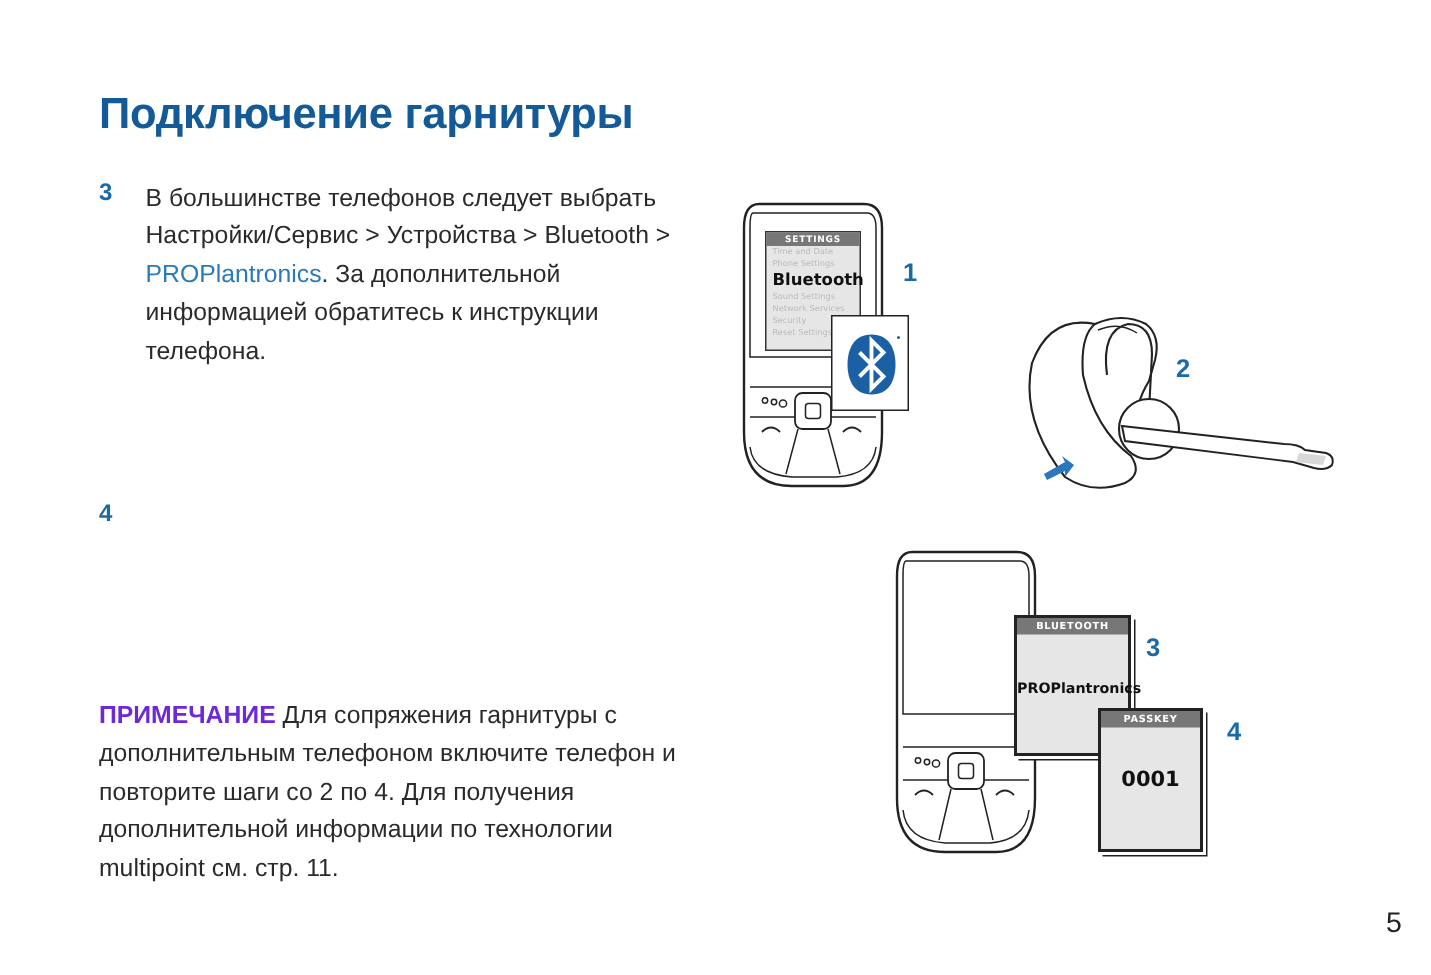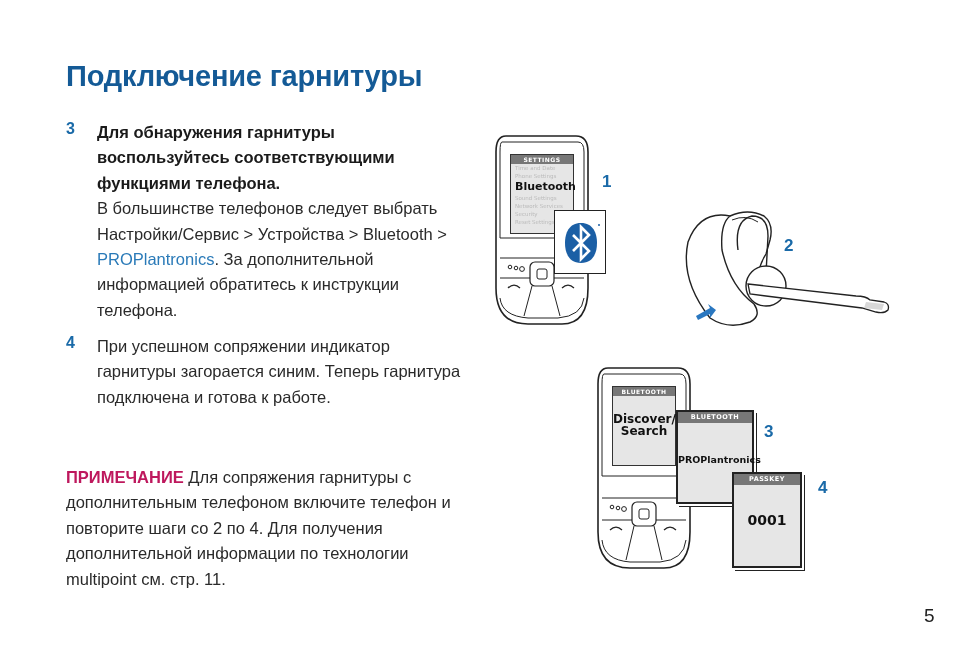--- a/index.html
+++ b/index.html
@@ -21,21 +21,21 @@
   .step-text { color: #2a2a2a; }
   .hl { color: #2a7ab8; }
 
   .step3 { top: 120px; }
   .step4 { top: 334px; }
 
   .note {
     position: absolute; left: 66px; top: 465px; width: 400px;
     font-size: 16.5px; line-height: 25.4px; color: #2a2a2a;
   }
-  .note-label { font-weight: bold; color: #be185d; }
+  .note-label { font-weight: bold; color: #6d28d9; }
 
   .page-number { position: absolute; left: 924px; top: 605px; font-size: 19px; color: #222; }
 
   
   .fig { position: absolute; }
   .callout { position: absolute; font-weight: 900; font-size: 17px; color: #1a6aa8; }
 
   .screen {
     position: absolute; background: #e6e6e6; border: 1px solid #333;
     font-family: "DejaVu Sans", sans-serif;
@@ -56,29 +56,27 @@
   .card-value { position: absolute; left: 0; right: 0; text-align: center; font-weight: bold; color: #111; }
 </style>
 </head>
 <body>
 
 <div class="page-title">Подключение гарнитуры</div>
 
 <div class="step step3">
   <div class="step-num">3</div>
   <div class="step-body">
-    <div class="step-head">Для обнаружения гарнитуры воспользуйтесь соответствующими функциями телефона.</div>
     <div class="step-text"><span>В большинстве телефонов следует выбрать Настройки/Сервис &gt; Устройства &gt; Bluetooth &gt; </span><span class="hl">PROPlantronics</span><span>. За дополнительной информацией обратитесь к инструкции телефона.</span></div>
   </div>
 </div>
 
 <div class="step step4">
   <div class="step-num">4</div>
   <div class="step-body">
-    <div class="step-text">При успешном сопряжении индикатор гарнитуры загорается синим. Теперь гарнитура подключена и готова к работе.</div>
   </div>
 </div>
 
 <div class="note"><span class="note-label">ПРИМЕЧАНИЕ</span><span> Для сопряжения гарнитуры с дополнительным телефоном включите телефон и повторите шаги со 2 по 4. Для получения дополнительной информации по технологии multipoint см. стр. 11.</span></div>
 
 <div class="fig" style="left:492px; top:128px; width:130px; height:200px;">
   <svg width="130" height="200" viewBox="0 0 130 200" style="position:absolute;left:0;top:0;">
     <path d="M14 8 Q4 8 4 24 L4 160 Q4 196 36 196 L70 196 Q96 196 96 160 L96 24 Q96 8 84 8 Z" fill="#fff" stroke="#222" stroke-width="1.6"></path>
     <path d="M10 14 Q8 14 8 24 L8 110 L92 110 L92 24 Q92 14 86 14 Z" fill="none" stroke="#222" stroke-width="1"></path>
     <line x1="8" y1="130" x2="92" y2="130" stroke="#222" stroke-width="1"></line>
@@ -138,24 +136,20 @@
     <rect x="45" y="145" width="10" height="10" rx="2" fill="#fff" stroke="#222" stroke-width="1"></rect>
     <circle cx="18" cy="143" r="1.8" fill="none" stroke="#222"></circle>
       <circle cx="24" cy="144" r="1.8" fill="none" stroke="#222"></circle>
       <circle cx="30" cy="145" r="2.4" fill="none" stroke="#222"></circle>
     <path d="M16 166 q6 -6 12 0" fill="none" stroke="#222" stroke-width="1.2"></path>
     <path d="M70 166 q6 -6 12 0" fill="none" stroke="#222" stroke-width="1.2"></path>
     <line x1="40" y1="162" x2="32" y2="196" stroke="#222" stroke-width="1"></line>
     <line x1="60" y1="162" x2="68" y2="196" stroke="#222" stroke-width="1"></line>
     <path d="M8 176 Q10 196 36 198 L66 198 Q90 196 92 176" fill="none" stroke="#222" stroke-width="1"></path>
   </svg>
-  <div class="screen" style="left:18px; top:22px; width:64px; height:80px;">
-    <div class="screen-header">BLUETOOTH</div>
-    <div style="position:absolute; left:0; right:0; top:26px; text-align:center; font-size:12px; font-weight:bold; line-height:12px; color:#111;">Discover/ Search</div>
-  </div>
   <div class="card" style="left:82px; top:46px; width:78px; height:94px;">
     <div class="screen-header">BLUETOOTH</div>
     <div class="card-value" style="top:42px; font-size:9.5px;">PROPlantronics</div>
   </div>
   <div class="callout" style="left:170px; top:58px;">3</div>
   <div class="card" style="left:138px; top:108px; width:70px; height:96px;">
     <div class="screen-header">PASSKEY</div>
     <div class="card-value" style="top:38px; font-size:14px;">0001</div>
   </div>
   <div class="callout" style="left:224px; top:114px;">4</div>

